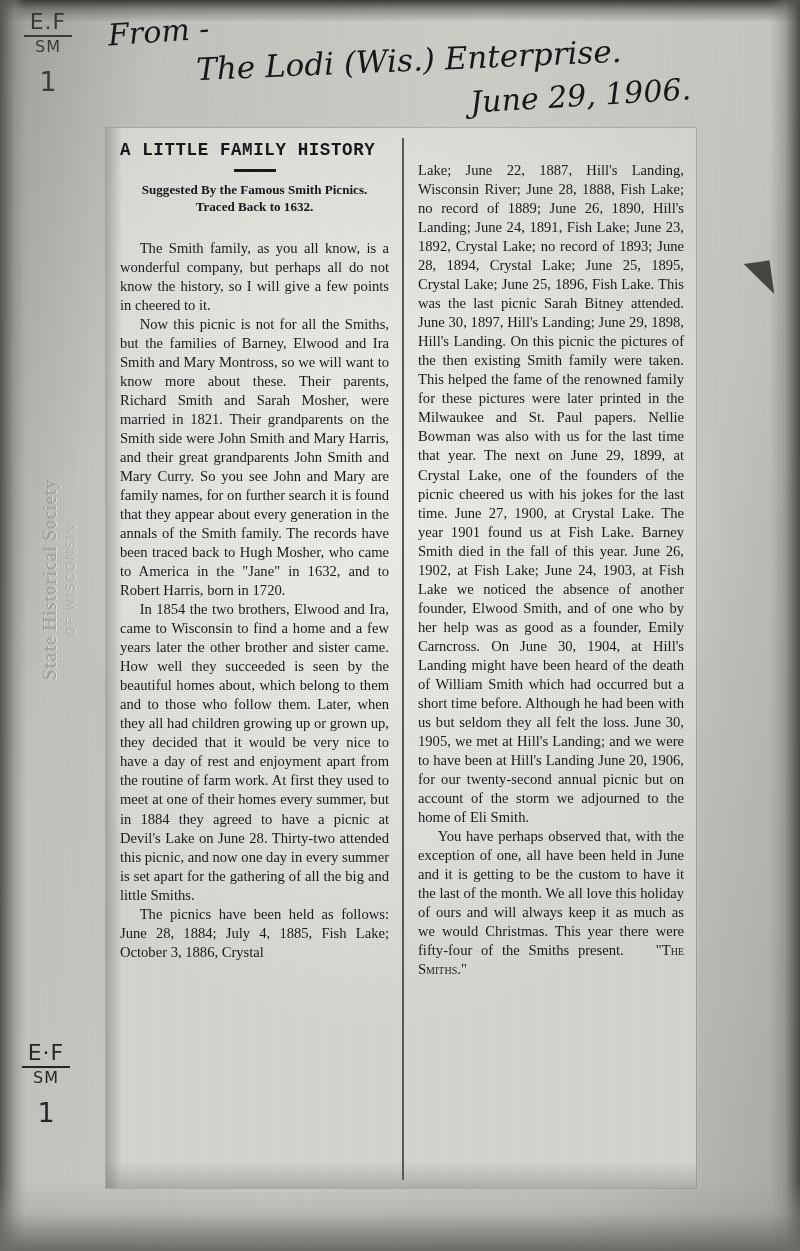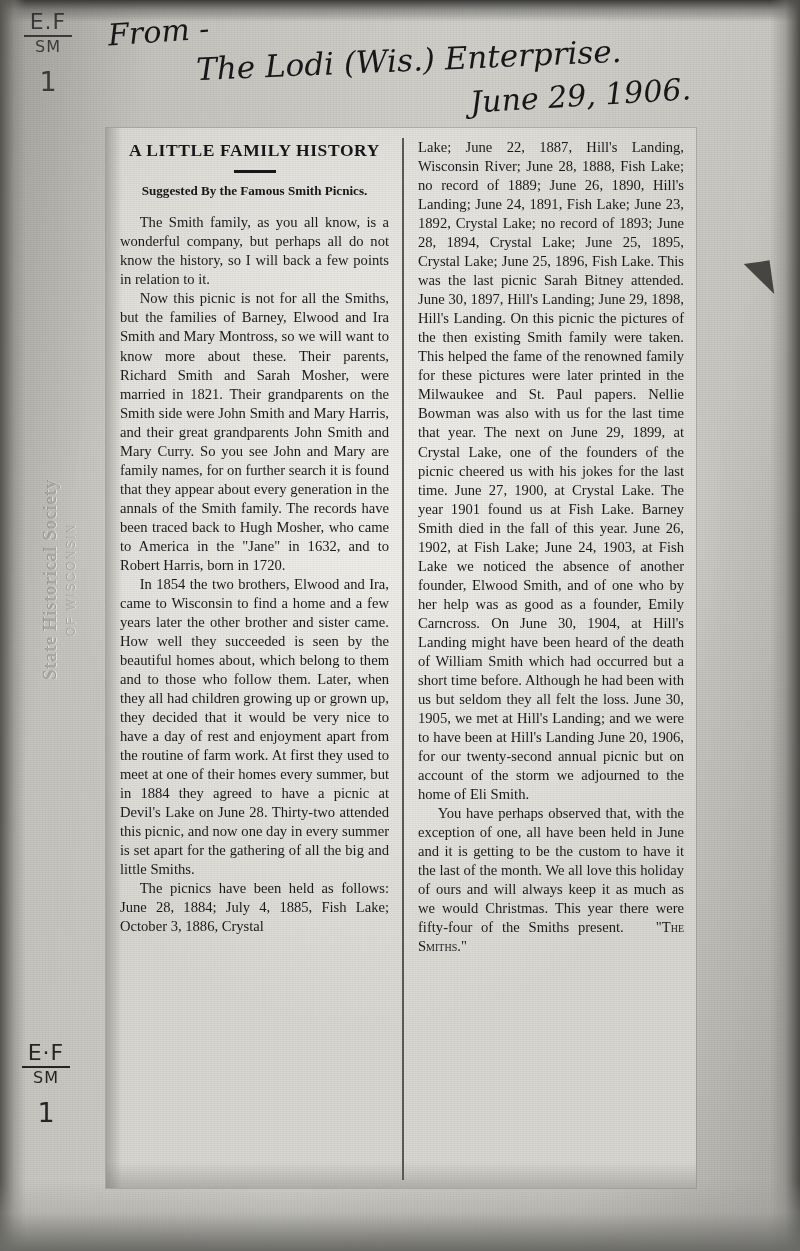--- a/index.html
+++ b/index.html
@@ -168,26 +168,25 @@
     box-sizing: border-box;
   }
   .col {
     width: 50%;
     box-sizing: border-box;
   }
   .col-left  { padding-right: 13px; }
   .col-right { padding-left: 14px; border-left: 2px solid #595751; }
 
   .headline {
-    font-family: Liberation Serif, serif;
+    font-family: Liberation Mono, monospace;
     font-weight: bold;
     font-size: 17.5px;
     letter-spacing: .6px;
     color: #17171a;
-    text-align: center;
     white-space: nowrap;
     margin: 2px 0 0 0;
   }
   .head-rule {
     width: 42px; height: 3px;
     background: #17171a;
     margin: 9px auto 9px auto;
   }
   .subhead {
     font-family: "Liberation Serif", serif;
@@ -200,20 +199,21 @@
   }
 
   .body-text {
     font-family: "Liberation Serif", serif;
     font-size: 14.6px;
     line-height: 1.305;
     color: #1a1a1c;
     text-align: justify;
     text-justify: inter-word;
     hyphens: none;
+    margin-top: 23px;
   }
   .body-text p {
     margin: 0;
     text-indent: 1.35em;
   }
   .body-text p.cont { text-indent: 0; }
   .sig-inline { font-variant: small-caps; }
 </style>
 </head>
 <body>
@@ -256,23 +256,24 @@
     <div class="clip-soil-l"></div>
     <div class="clip-soil-b"></div>
 
     <div class="columns">
 
       <div class="col col-left">
         <div class="headline">A LITTLE FAMILY HISTORY</div>
         <div class="head-rule"></div>
         <div class="subhead">
           <div>Suggested By the Famous Smith Picnics.</div>
+          <div>Traced Back to 1632.</div>
         </div>
         <div class="body-text">
-          <p>The Smith family, as you all know, is a wonderful company, but perhaps all do not know the history, so I will back a few points in relation to it.</p>
+          <p>The Smith family, as you all know, is a wonderful company, but perhaps all do not know the history, so I will give a few points in cheered to it.</p>
           <p>Now this picnic is not for all the Smiths, but the families of Barney, Elwood and Ira Smith and Mary Montross, so we will want to know more about these. Their parents, Richard Smith and Sarah Mosher, were married in 1821. Their grandparents on the Smith side were John Smith and Mary Harris, and their great grandparents John Smith and Mary Curry. So you see John and Mary are family names, for on further search it is found that they appear about every generation in the annals of the Smith family. The records have been traced back to Hugh Mosher, who came to America in the "Jane" in 1632, and to Robert Harris, born in 1720.</p>
           <p>In 1854 the two brothers, Elwood and Ira, came to Wisconsin to find a home and a few years later the other brother and sister came. How well they succeeded is seen by the beautiful homes about, which belong to them and to those who follow them. Later, when they all had children growing up or grown up, they decided that it would be very nice to have a day of rest and enjoyment apart from the routine of farm work. At first they used to meet at one of their homes every summer, but in 1884 they agreed to have a picnic at Devil's Lake on June 28. Thirty-two attended this picnic, and now one day in every summer is set apart for the gathering of all the big and little Smiths.</p>
           <p>The picnics have been held as follows: June 28, 1884; July 4, 1885, Fish Lake; October 3, 1886, Crystal</p>
         </div>
       </div>
 
       <div class="col col-right">
         <div class="body-text">
           <p class="cont">Lake; June 22, 1887, Hill's Landing, Wisconsin River; June 28, 1888, Fish Lake; no record of 1889; June 26, 1890, Hill's Landing; June 24, 1891, Fish Lake; June 23, 1892, Crystal Lake; no record of 1893; June 28, 1894, Crystal Lake; June 25, 1895, Crystal Lake; June 25, 1896, Fish Lake. This was the last picnic Sarah Bitney attended. June 30, 1897, Hill's Landing; June 29, 1898, Hill's Landing. On this picnic the pictures of the then existing Smith family were taken. This helped the fame of the renowned family for these pictures were later printed in the Milwaukee and St. Paul papers. Nellie Bowman was also with us for the last time that year. The next on June 29, 1899, at Crystal Lake, one of the founders of the picnic cheered us with his jokes for the last time. June 27, 1900, at Crystal Lake. The year 1901 found us at Fish Lake. Barney Smith died in the fall of this year. June 26, 1902, at Fish Lake; June 24, 1903, at Fish Lake we noticed the absence of another founder, Elwood Smith, and of one who by her help was as good as a founder, Emily Carncross. On June 30, 1904, at Hill's Landing might have been heard of the death of William Smith which had occurred but a short time before. Although he had been with us but seldom they all felt the loss. June 30, 1905, we met at Hill's Landing; and we were to have been at Hill's Landing June 20, 1906, for our twenty-second annual picnic but on account of the storm we adjourned to the home of Eli Smith.</p>
           <p><span>You have perhaps observed that, with the exception of one, all have been held in June and it is getting to be the custom to have it the last of the month. We all love this holiday of ours and will always keep it as much as we would Christmas. This year there were fifty-four of the Smiths present.</span><span class="sig-inline" style="margin-left: 2.2em;">"The Smiths."</span></p>

